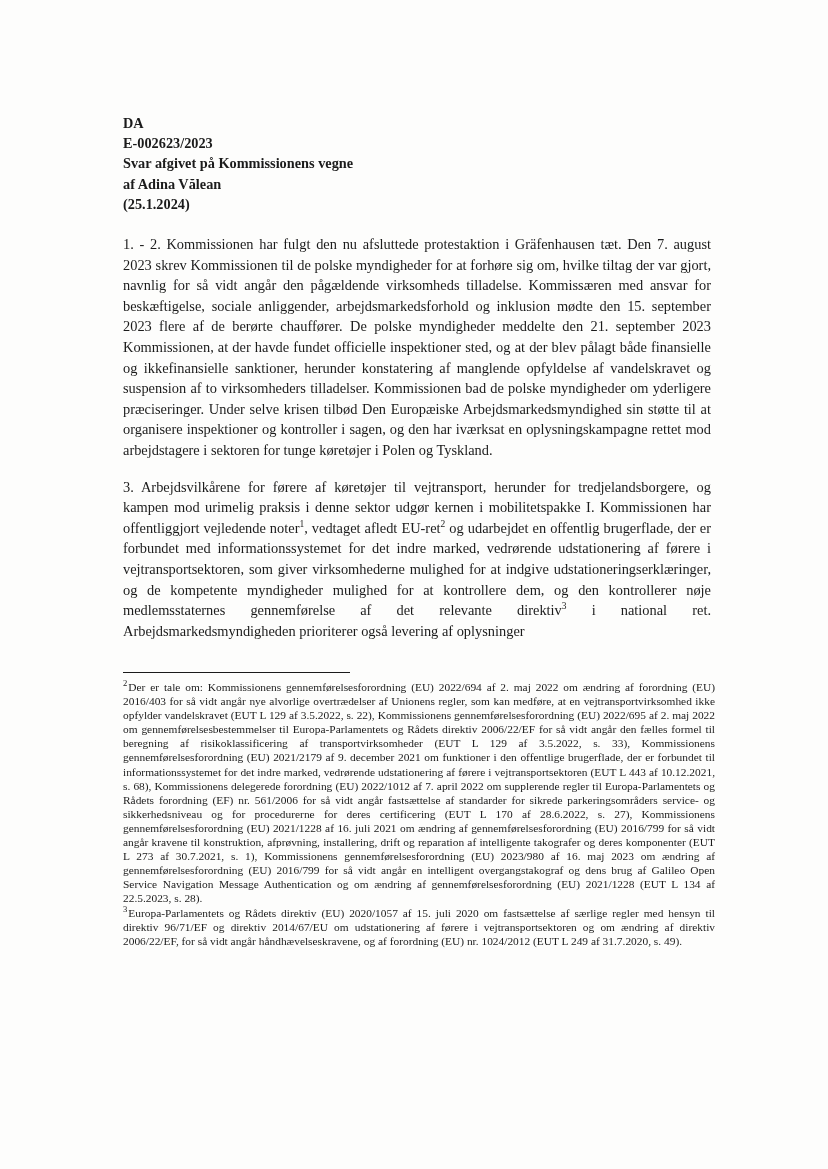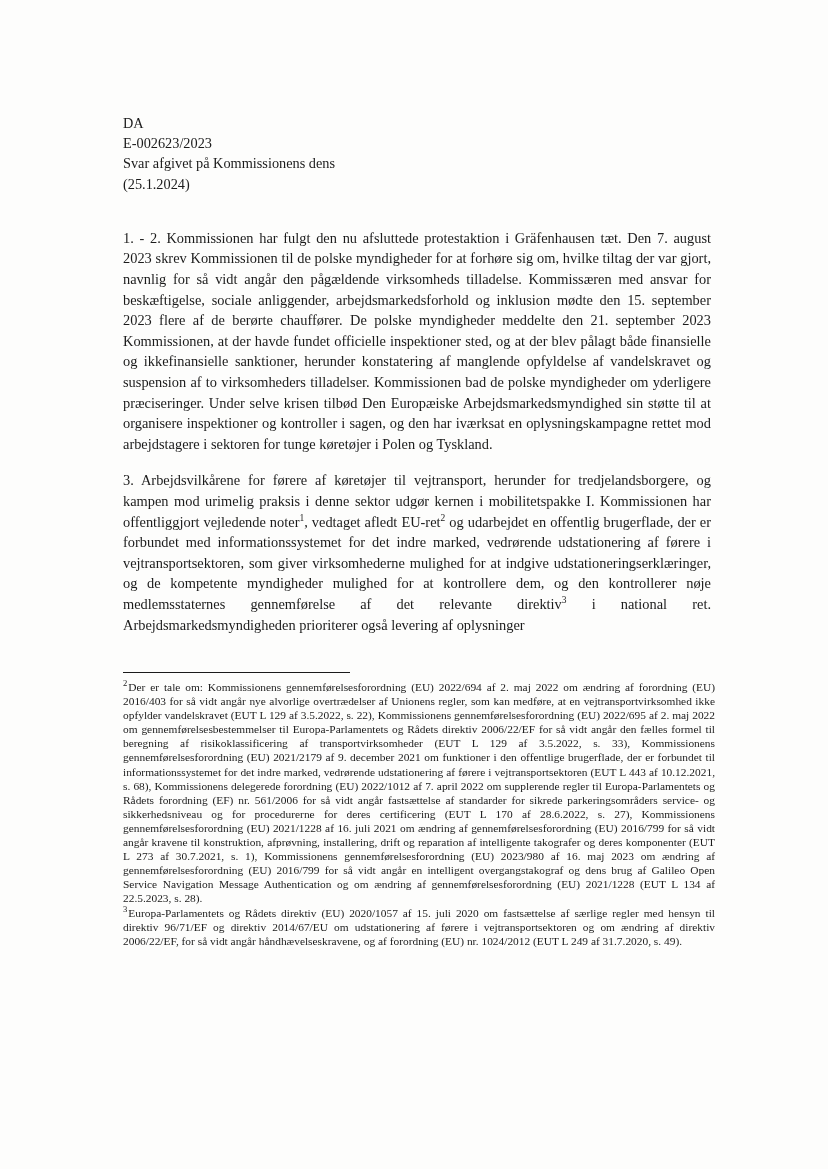--- a/index.html
+++ b/index.html
@@ -19,33 +19,34 @@
   }
   .content {
     position: absolute;
     left: 123px;
     top: 113px;
     width: 588px;
   }
   .header-block {
     font-size: 14.3px;
     line-height: 20.2px;
+    font-weight: bold;
   }
   .header-block div {
     white-space: pre;
   }
   .para {
     font-size: 14.4px;
     line-height: 20.6px;
     text-align: justify;
     text-justify: inter-word;
     margin-top: 16px;
   }
   .para.first {
-    margin-top: 34px;
+    margin-top: 20px;
   }
   sup {
     font-size: 9.5px;
     vertical-align: super;
     line-height: 0;
   }
   .footnotes {
     position: absolute;
     left: 123px;
     top: 672px;
@@ -77,21 +78,22 @@
 </head>
 <body>
 
 <div class="page">
 
   <div class="content">
 
     <div class="header-block">
       <div>DA</div>
       <div>E-002623/2023</div>
-      <div>Svar afgivet på Kommissionens dens</div>
+      <div>Svar afgivet på Kommissionens vegne</div>
+      <div>af Adina Vălean</div>
       <div>(25.1.2024)</div>
     </div>
 
     <p class="para first">1. - 2. Kommissionen har fulgt den nu afsluttede protestaktion i Gräfenhausen tæt. Den 7. august 2023 skrev Kommissionen til de polske myndigheder for at forhøre sig om, hvilke tiltag der var gjort, navnlig for så vidt angår den pågældende virksomheds tilladelse. Kommissæren med ansvar for beskæftigelse, sociale anliggender, arbejdsmarkedsforhold og inklusion mødte den 15. september 2023 flere af de berørte chauffører. De polske myndigheder meddelte den 21. september 2023 Kommissionen, at der havde fundet officielle inspektioner sted, og at der blev pålagt både finansielle og ikkefinansielle sanktioner, herunder konstatering af manglende opfyldelse af vandelskravet og suspension af to virksomheders tilladelser. Kommissionen bad de polske myndigheder om yderligere præciseringer. Under selve krisen tilbød Den Europæiske Arbejdsmarkedsmyndighed sin støtte til at organisere inspektioner og kontroller i sagen, og den har iværksat en oplysningskampagne rettet mod arbejdstagere i sektoren for tunge køretøjer i Polen og Tyskland.</p>
 
     <p class="para"><span>3. Arbejdsvilkårene for førere af køretøjer til vejtransport, herunder for tredjelandsborgere, og kampen mod urimelig praksis i denne sektor udgør kernen i mobilitetspakke I. Kommissionen har offentliggjort vejledende noter</span><sup>1</sup><span>, vedtaget afledt EU-ret</span><sup>2</sup><span> og udarbejdet en offentlig brugerflade, der er forbundet med informationssystemet for det indre marked, vedrørende udstationering af førere i vejtransportsektoren, som giver virksomhederne mulighed for at indgive udstationeringserklæringer, og de kompetente myndigheder mulighed for at kontrollere dem, og den kontrollerer nøje medlemsstaternes gennemførelse af det relevante direktiv</span><sup>3</sup><span> i national ret. Arbejdsmarkedsmyndigheden prioriterer også levering af oplysninger</span></p>
 
   </div>
 
   <div class="footnotes">

